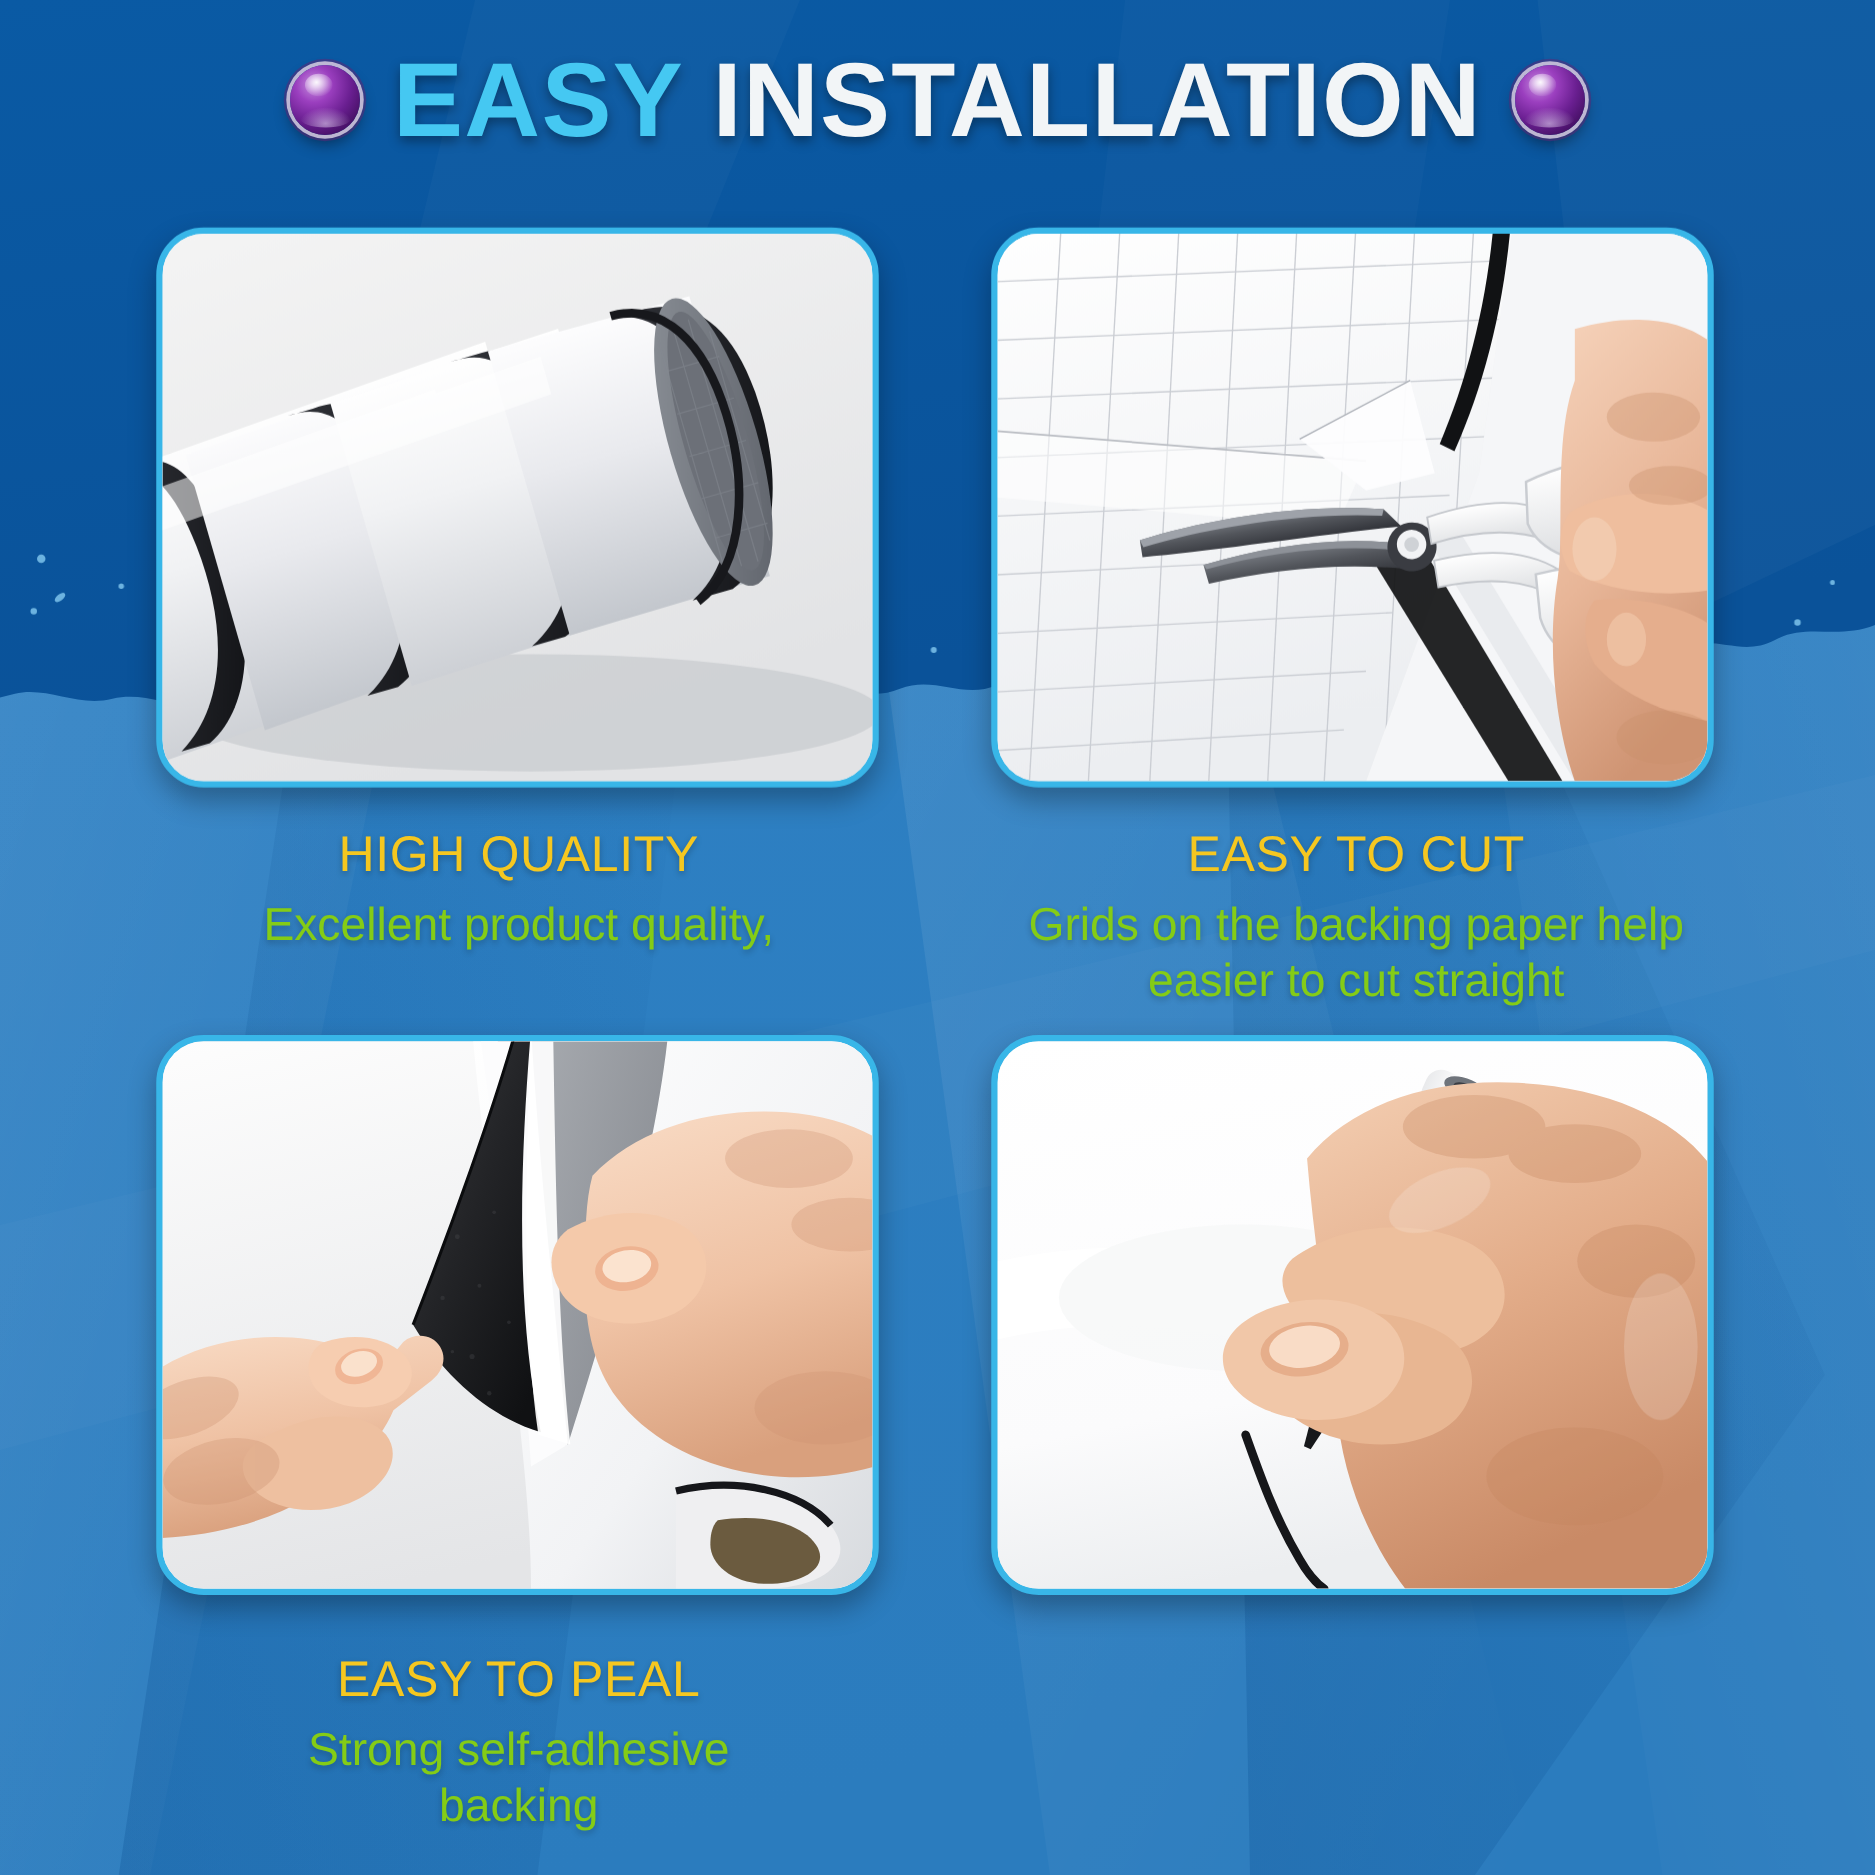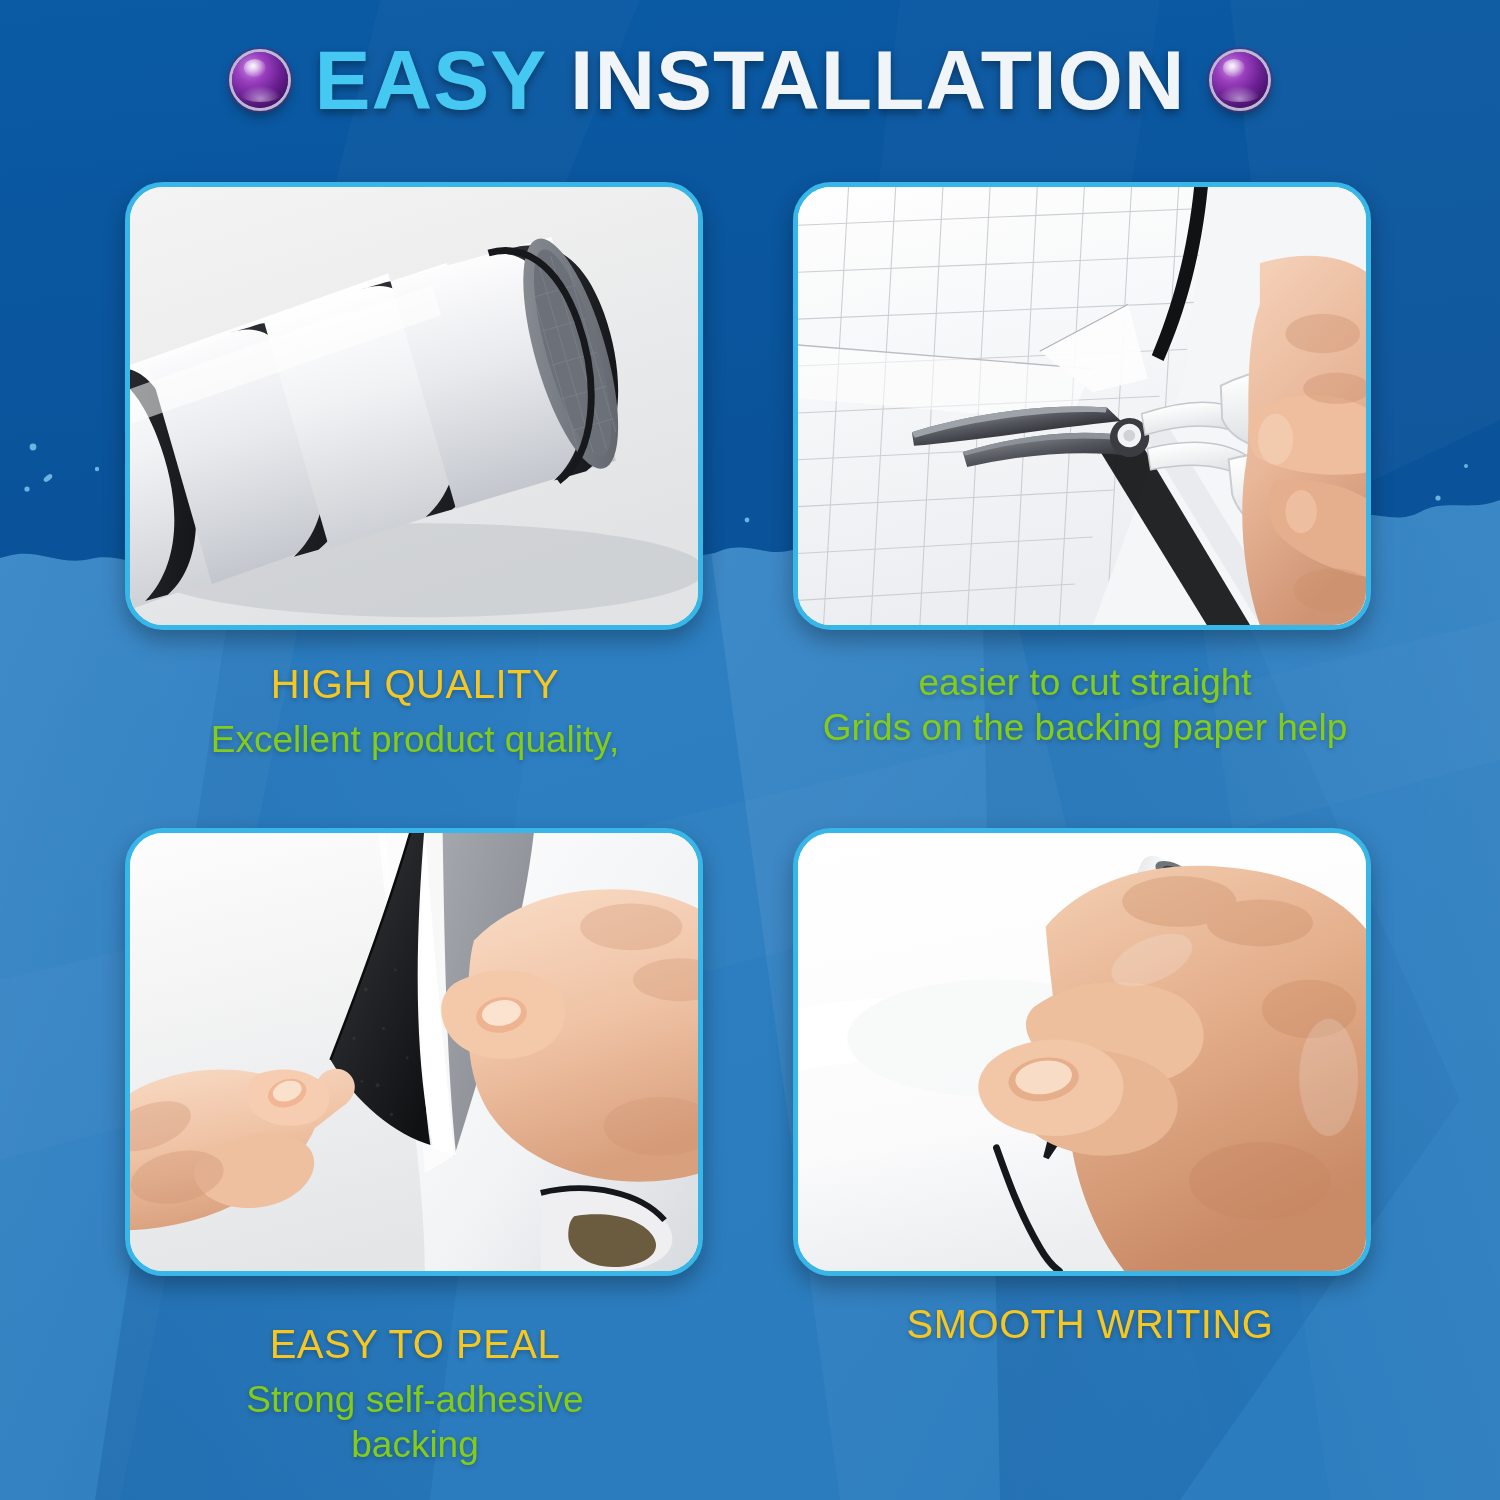--- a/index.html
+++ b/index.html
@@ -351,23 +351,24 @@
         <g fill="#c98e6b" opacity="0.35">
           <ellipse cx="534" cy="150" rx="38" ry="20"></ellipse>
           <ellipse cx="548" cy="206" rx="34" ry="16"></ellipse>
           <ellipse cx="544" cy="412" rx="40" ry="22"></ellipse>
         </g>
       </g>
     </svg>
   </div>
 </div>
 <div class="caption" id="cap-2">
+  <div class="cap-title">EASY TO CUT</div>
   <div class="cap-body">
+    <span>Grids on the backing paper help</span>
     <span>easier to cut straight</span>
-    <span>Grids on the backing paper help</span>
   </div>
 </div>
 
 <div class="card" id="card-3">
   <div class="photo">
     <svg viewBox="0 0 578 448" xmlns="http://www.w3.org/2000/svg" preserveAspectRatio="none">
       <defs>
         <linearGradient id="p3bg" x1="0" y1="0" x2="0.3" y2="1">
           <stop offset="0" stop-color="#fdfdfd"></stop>
           <stop offset="1" stop-color="#e4e5e7"></stop>
@@ -543,14 +544,13 @@
         </g>
         <g fill="#ffffff" opacity="0.18">
           <ellipse cx="360" cy="130" rx="44" ry="22" transform="rotate(-24 360 130)"></ellipse>
           <ellipse cx="540" cy="250" rx="30" ry="60"></ellipse>
         </g>
       </g>
     </svg>
   </div>
 </div>
 <div class="caption" id="cap-4">
-  <div class="cap-title">SMOOTH WRITING</div>
 </div>
 
 </body></html>

